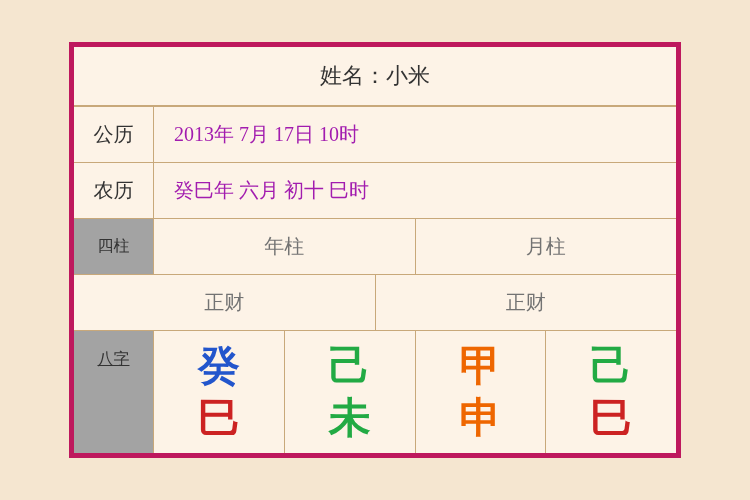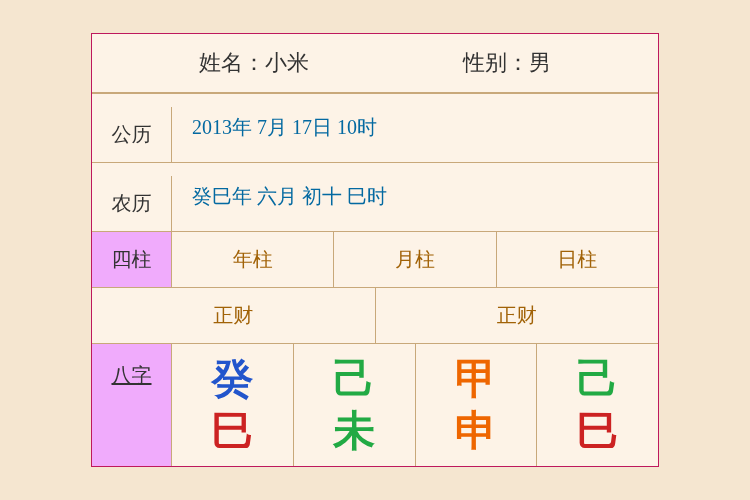--- a/index.html
+++ b/index.html
@@ -6,23 +6,23 @@
     body {
       width: 750px;
       height: 500px;
       background: #f5e6d0;
       font-family: "SimSun", "STSong", serif;
       display: flex;
       align-items: center;
       justify-content: center;
     }
     .container {
-      width: 568px;
+      width: 612px;
       background: #fdf3e7;
-      border: 1px solid #be185d;
+      border: 5px solid #be185d;
     }
     .header-row {
       display: flex;
       justify-content: space-around;
       align-items: center;
       padding: 14px 30px;
       font-size: 22px;
       color: #333;
       border-bottom: 2px solid #c8a87a;
     }
@@ -34,61 +34,60 @@
       width: 80px;
       min-width: 80px;
       display: flex;
       align-items: center;
       justify-content: center;
       font-size: 20px;
       color: #333;
       border-right: 1.5px solid #c8a87a;
       padding: 14px 8px;
       background: #fdf3e7;
-      margin-top: 13px;
     }
     .value-cell {
       flex: 1;
       display: flex;
       align-items: center;
       padding: 14px 20px;
       font-size: 20px;
-      color: #0369a1;
+      color: #a21caf;
     }
     .grid-row {
       display: flex;
       border-bottom: 1.5px solid #c8a87a;
     }
     .grid-row:last-child {
       border-bottom: none;
     }
     .grid-label {
       width: 80px;
       min-width: 80px;
       display: flex;
       align-items: center;
       justify-content: center;
-      font-size: 20px;
+      font-size: 16px;
       color: #333;
       border-right: 1.5px solid #c8a87a;
       padding: 14px 8px;
-      background: #f0abfc;
+      background: #a3a3a3;
     }
     .grid-cols {
       flex: 1;
       display: flex;
     }
     .grid-col {
       flex: 1;
       display: flex;
       align-items: center;
       justify-content: center;
       padding: 14px 8px;
       font-size: 20px;
-      color: #a16207;
+      color: #737373;
       border-right: 1.5px solid #c8a87a;
       text-align: center;
     }
     .grid-col:last-child {
       border-right: none;
     }
     .bazi-row .grid-label {
       align-items: flex-start;
       padding-top: 18px;
       text-decoration: underline;
@@ -121,39 +120,37 @@
     .color-orange { color: #ee6600; }
     .color-red { color: #cc2222; }
   </style>
 </head>
 <body>
 
 <div class="container">
 
   <div class="header-row">
     <span>姓名：小米</span>
-    <span>性别：男</span>
   </div>
 
   <div class="info-row">
     <div class="label-cell">公历</div>
     <div class="value-cell">2013年 7月 17日 10时</div>
   </div>
 
   <div class="info-row">
     <div class="label-cell">农历</div>
     <div class="value-cell">癸巳年 六月 初十 巳时</div>
   </div>
 
   <div class="grid-row">
     <div class="grid-label">四柱</div>
     <div class="grid-cols">
       <div class="grid-col">年柱</div>
       <div class="grid-col">月柱</div>
-      <div class="grid-col">日柱</div>
     </div>
   </div>
 
   <div class="grid-row">
     <div class="grid-cols">
       <div class="grid-col">正财</div>
       <div class="grid-col">正财</div>
     </div>
   </div>
 

